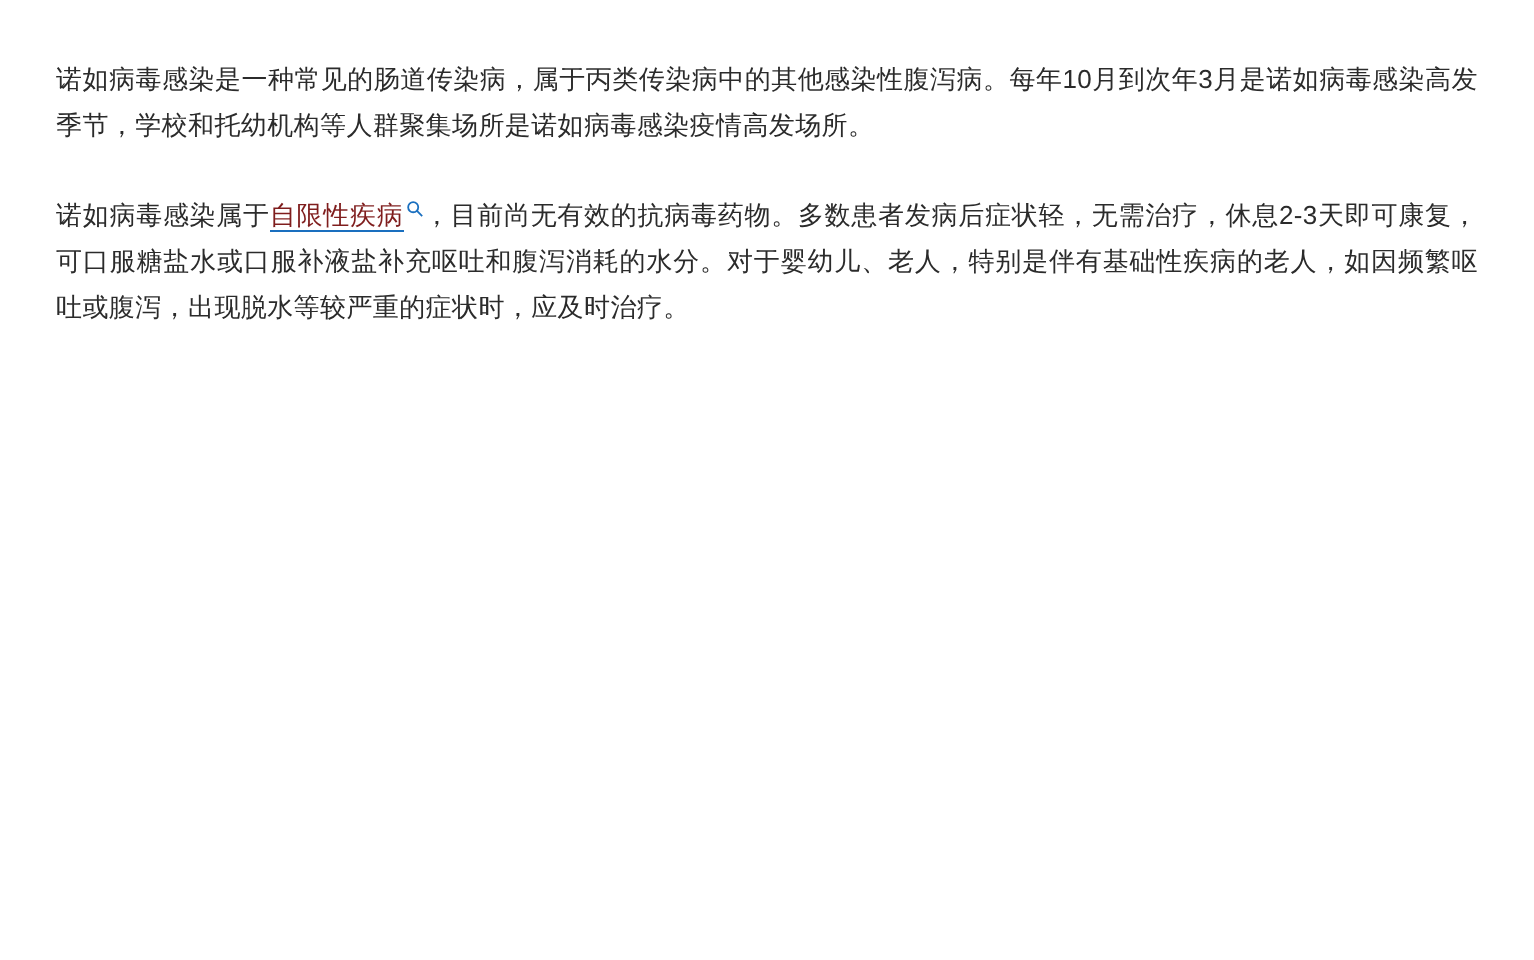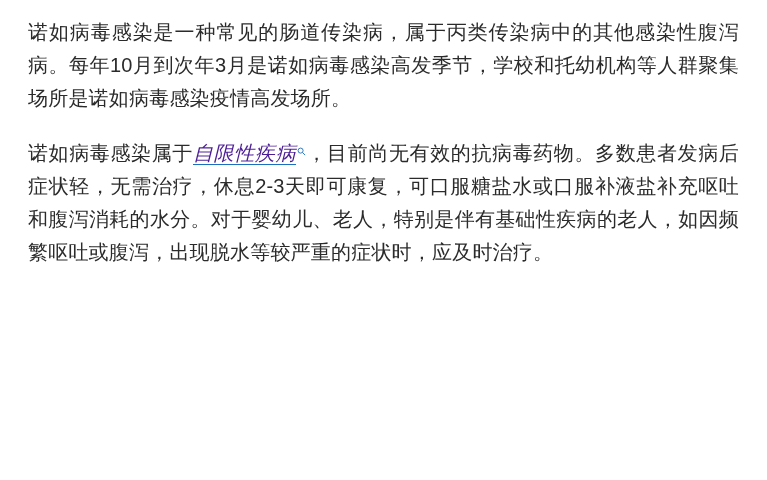--- a/index.html
+++ b/index.html
@@ -12,37 +12,36 @@
     height: 480px;
     font-family: "Liberation Sans", sans-serif;
     color: #222222;
     overflow: hidden;
   }
   .article {
     padding: 16px 28px 0 28px;
     box-sizing: border-box;
   }
   .para {
-    font-size: 20px;
-    line-height: 33px;
+    font-size: 13px;
+    line-height: 23px;
     color: #2b2b2b;
-    margin: 0 0 22px 0;
+    margin: 12px 0 22px 0;
     text-align: justify;
     text-justify: inter-ideograph;
     letter-spacing: 0.2px;
   }
   .para:last-child {
     margin-bottom: 0;
   }
   .ref-link {
-    color: #4c1d95;
+    color: #7f1d1d;
     text-decoration: none;
     border-bottom: 1px solid #1a6fbf;
     cursor: pointer;
-    font-style: italic;
   }
   .ref-sup {
     display: inline-block;
     position: relative;
     top: -5px;
     font-size: 10px;
     color: #1a6fbf;
     margin-left: 1px;
     line-height: 1;
   }

